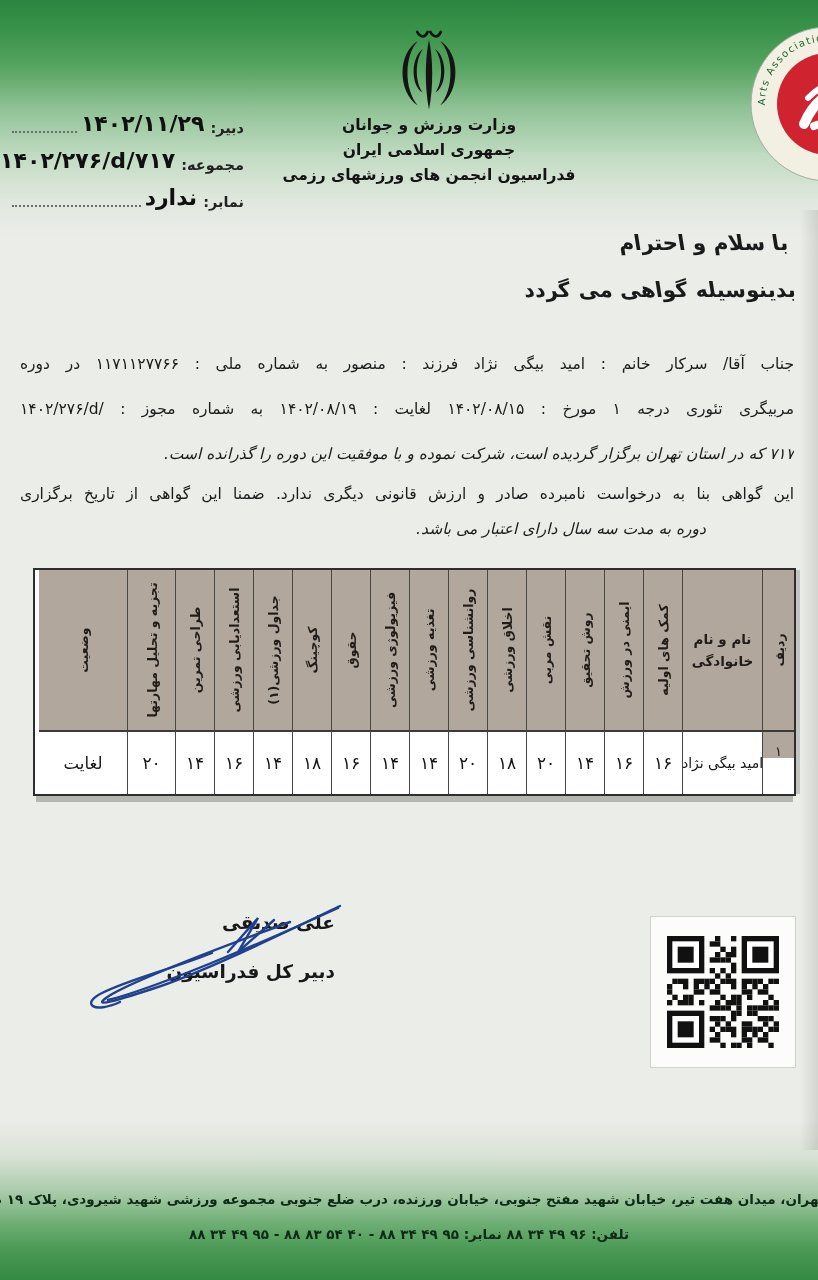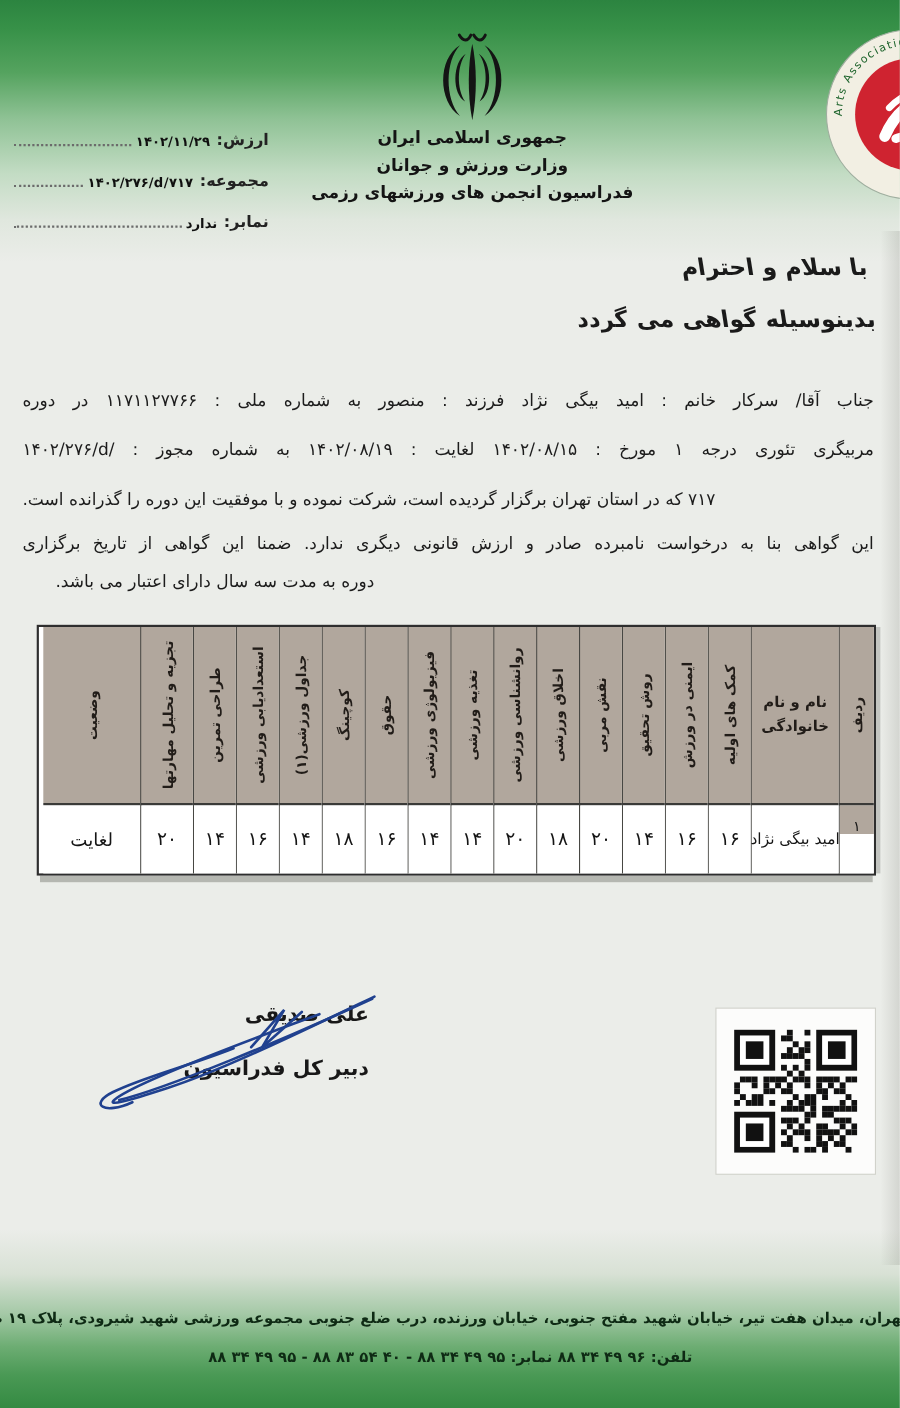--- a/index.html
+++ b/index.html
@@ -14,33 +14,33 @@
   
   #ministry{top:113px;left:259px;width:340px;text-align:center;font-weight:bold;
     font-size:15.5px;line-height:25px;color:#141414;}
   #emblem{top:24px;left:396px;width:66px;height:92px;}
   #assoc-logo{top:22px;left:746px;width:164px;height:164px;}
 
   
   #meta{top:99px;left:12px;width:232px;direction:rtl;font-size:14.5px;}
   .meta-row{display:flex;align-items:flex-end;height:37px;}
   .meta-label{font-weight:bold;color:#222;white-space:nowrap;}
-  .meta-value{font-weight:bold;font-size:12px;color:#101010;white-space:nowrap;
+  .meta-value{font-weight:bold;font-size:22px;color:#101010;white-space:nowrap;
     margin-right:6px;letter-spacing:.5px;}
   .meta-dots{flex:1;border-bottom:2px dotted #6b6b6b;margin:0 4px 3px 0;min-width:4px;}
 
   
   #greeting{top:220px;right:26px;text-align:right;font-weight:bold;font-size:21px;
     line-height:47px;color:#1a1a1a;transform:skewX(9deg);}
 
   
   #body-text{top:342px;left:20px;right:24px;direction:rtl;font-size:15.5px;color:#1c1c1c;}
   .bline{height:45px;line-height:45px;text-align:justify;text-align-last:justify;
     overflow:hidden;white-space:normal;}
-  .bline.natural{text-align-last:auto;text-align:left;}
+  .bline.natural{text-align-last:auto;text-align:right;font-style:italic;}
   .bline.tight{height:35px;line-height:35px;}
   .bline.indent-end{padding-left:30px;padding-right:88px;}
 
   
   #tbl{top:568px;left:33px;width:759px;border:2px solid #2e2e2e;background:#fff;
     box-shadow:0 9px 0 -3px rgba(95,95,88,.38), 6px 0 0 -2px rgba(95,95,88,.28);}
   .trow{display:flex;direction:rtl;}
   .hcell{position:relative;height:160px;background:#b1a79d;border-left:1px solid #474743;
     box-sizing:border-box;}
   .hcell:last-child{border-left:none;}
@@ -86,22 +86,22 @@
       <path d="M50,24 C56,52 57,94 50,130 C43,94 44,52 50,24 Z"></path>
       <path d="M41,38 C29,54 28,86 40,104 C22,94 22,50 41,38 Z"></path>
       <path d="M59,38 C71,54 72,86 60,104 C78,94 78,50 59,38 Z"></path>
       <path d="M33,26 C12,48 12,100 33,124 C2,104 2,44 33,26 Z"></path>
       <path d="M67,26 C88,48 88,100 67,124 C98,104 98,44 67,26 Z"></path>
     </g>
     <path d="M32,12 C37,21 44,21 48,12 M52,12 C57,21 64,21 68,12" stroke="#141414" stroke-width="4" fill="none" stroke-linecap="round"></path>
   </svg>
 
   <div id="ministry" class="abs">
+    <div>وزارت ورزش و جوانان</div>
     <div>جمهوری اسلامی ایران</div>
-    <div>وزارت ورزش و جوانان</div>
     <div>فدراسیون انجمن های ورزشهای رزمی</div>
   </div>
 
   <svg id="assoc-logo" class="abs" viewBox="0 0 164 164">
     <defs>
       <path id="ringpath" d="M82,82 m-63,0 a63,63 0 1,1 126,0 a63,63 0 1,1 -126,0"></path>
     </defs>
     <circle cx="82" cy="82" r="77" fill="#f2efe3" stroke="#9fae9f" stroke-width="1"></circle>
     <text font-size="10" fill="#1d632b" letter-spacing="1.5" font-family="DejaVu Sans, sans-serif">
       <textPath href="#ringpath" startOffset="26%">Iran Martial Arts Association</textPath>
@@ -113,21 +113,21 @@
     <g stroke="#fff" fill="none" stroke-linecap="round">
       <path d="M58,102 C70,74 93,62 112,72" stroke-width="10"></path>
       <path d="M68,104 C84,98 97,104 103,116" stroke-width="8"></path>
       <path d="M62,76 C72,66 84,60 96,60" stroke-width="6"></path>
     </g>
     <circle cx="112" cy="60" r="8" fill="#fff"></circle>
   </svg>
 
   <div id="meta" class="abs">
     <div class="meta-row">
-      <span class="meta-label">ارزش:</span>
+      <span class="meta-label">دبیر:</span>
       <span class="meta-value">۱۴۰۲/۱۱/۲۹</span>
       <span class="meta-dots"></span>
     </div>
     <div class="meta-row">
       <span class="meta-label">مجموعه:</span>
       <span class="meta-value">⁦۱۴۰۲/۲۷۶/d/۷۱۷⁩</span>
       <span class="meta-dots"></span>
     </div>
     <div class="meta-row">
       <span class="meta-label">نمابر:</span>

